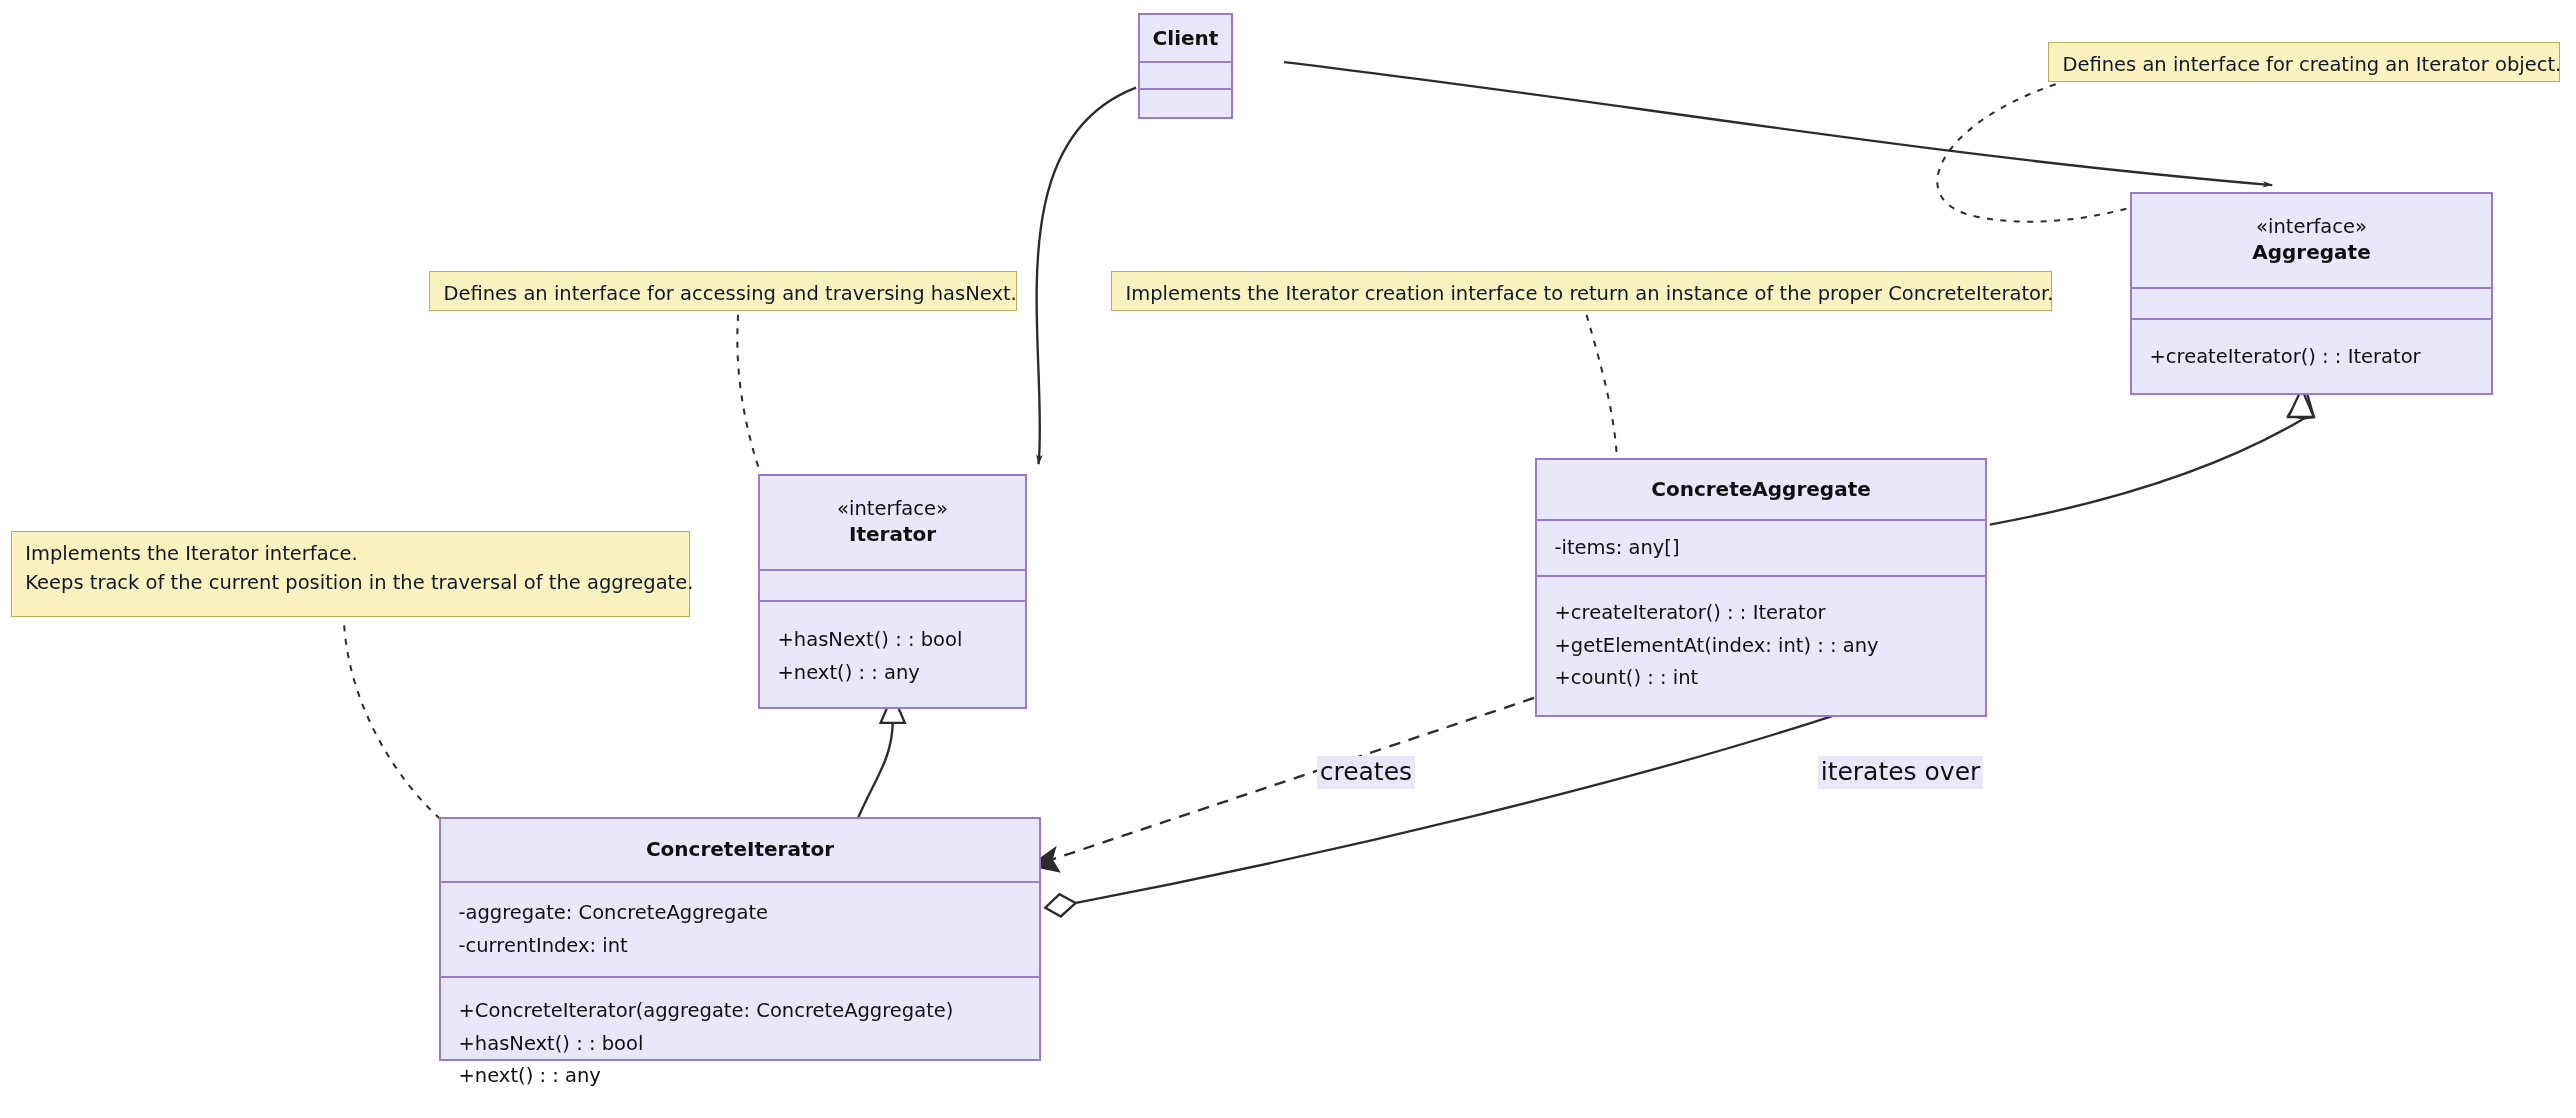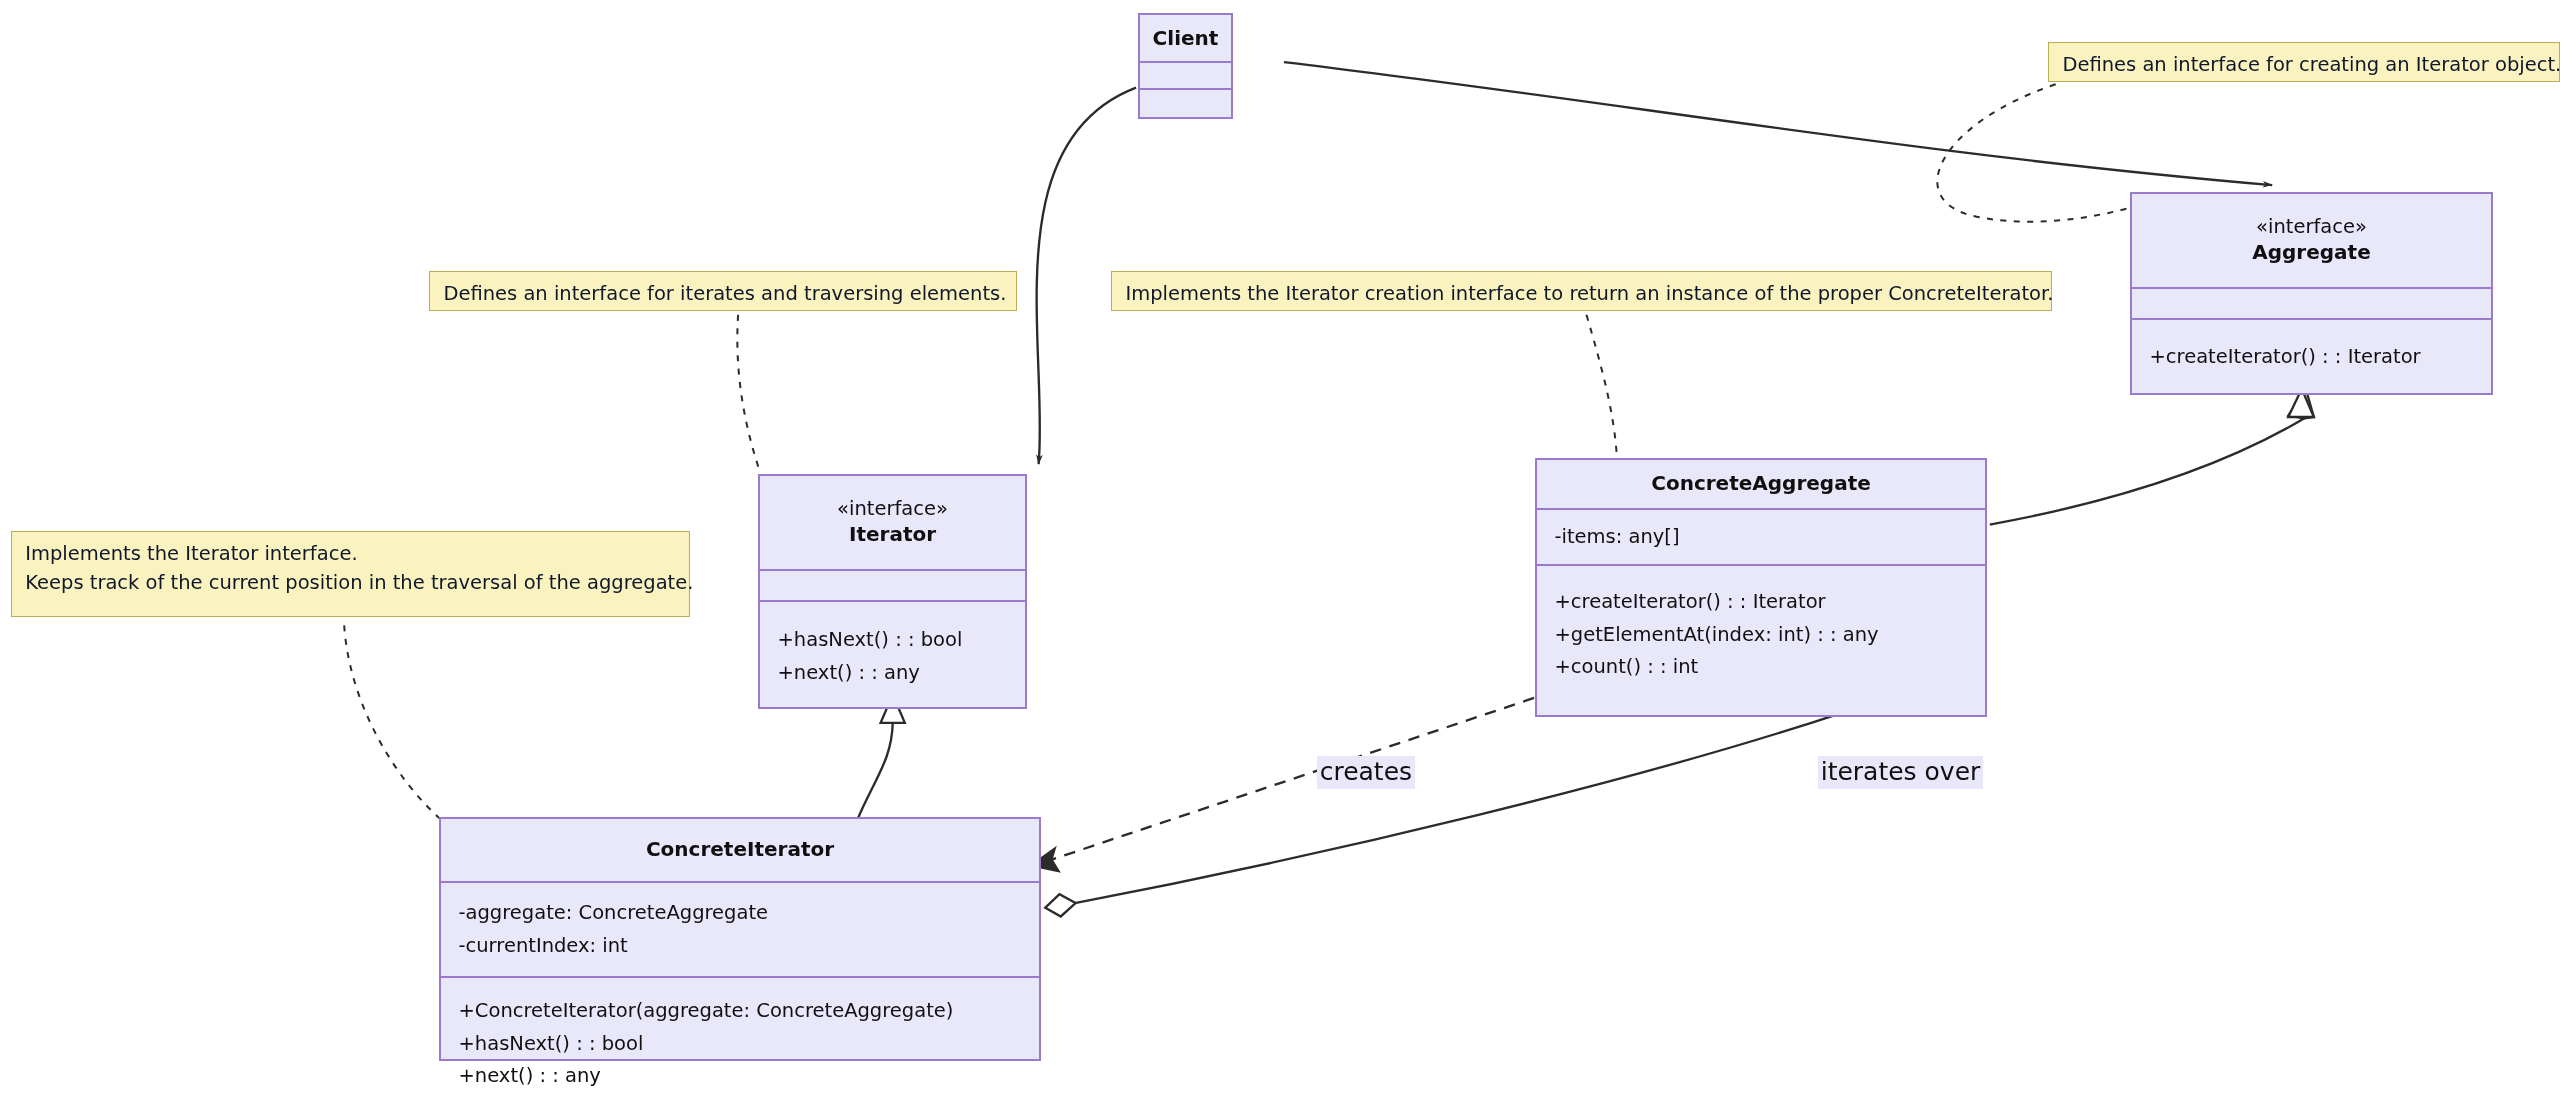--- a/index.html
+++ b/index.html
@@ -185,21 +185,21 @@
       <div class="classname">Iterator</div>
     </div>
     <div class="compartment cmp-empty" style="height:31px;"></div>
     <div class="compartment cmp-members" style="height:109px;">
       <div class="member">+hasNext() : : bool</div>
       <div class="member">+next() : : any</div>
     </div>
   </div>
 
   <div class="umlbox" style="left:1535px; top:458px; width:452px; height:259px;">
-    <div class="compartment cmp-title" style="height:50px;text-align:right;">
+    <div class="compartment cmp-title" style="height:61px;text-align:right;">
       <div class="classname">ConcreteAggregate</div>
     </div>
     <div class="compartment cmp-members" style="height:56px;">
       <div class="member">-items: any[]</div>
     </div>
     <div class="compartment cmp-members" style="height:138px;">
       <div class="member">+createIterator() : : Iterator</div>
       <div class="member">+getElementAt(index: int) : : any</div>
       <div class="member">+count() : : int</div>
     </div>
@@ -218,21 +218,21 @@
       <div class="member">+hasNext() : : bool</div>
       <div class="member">+next() : : any</div>
     </div>
   </div>
 
   <div class="note" style="left:2048px; top:42px; width:512px; height:40px;">
     <div class="note-line">Defines an interface for creating an Iterator object.</div>
   </div>
 
   <div class="note" style="left:429px; top:271px; width:588px; height:40px;">
-    <div class="note-line">Defines an interface for iterates and traversing elements.</div>
+    <div class="note-line">Defines an interface for accessing and traversing hasNext.</div>
   </div>
 
   <div class="note" style="left:1111px; top:271px; width:941px; height:40px;">
     <div class="note-line">Implements the Iterator creation interface to return an instance of the proper ConcreteIterator.</div>
   </div>
 
   <div class="note" style="left:10.8px; top:531px; width:679px; height:86px;">
     <div class="note-line">Implements the Iterator interface.</div>
     <div class="note-line">Keeps track of the current position in the traversal of the aggregate.</div>
   </div>

